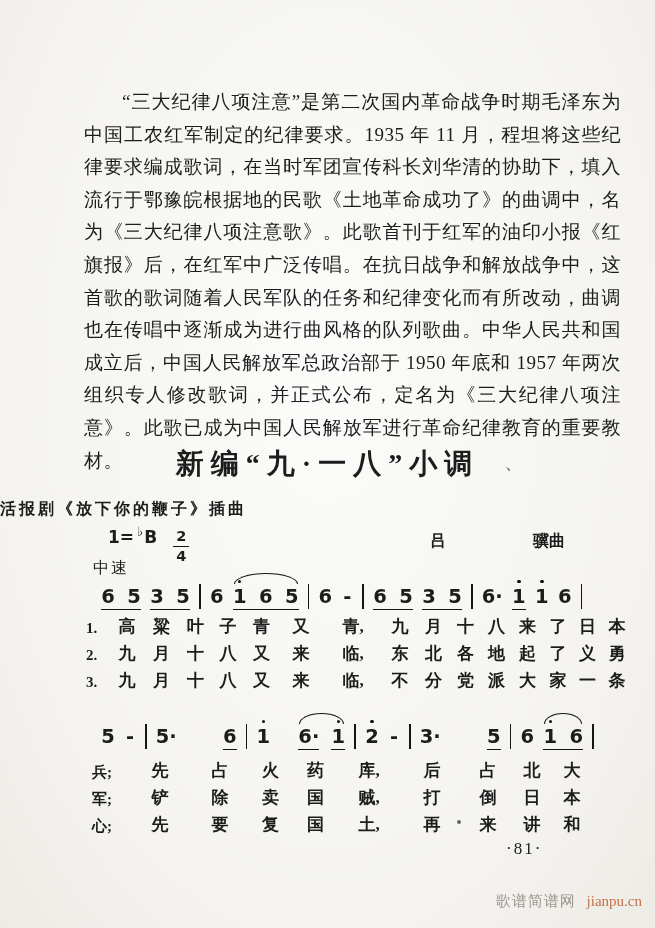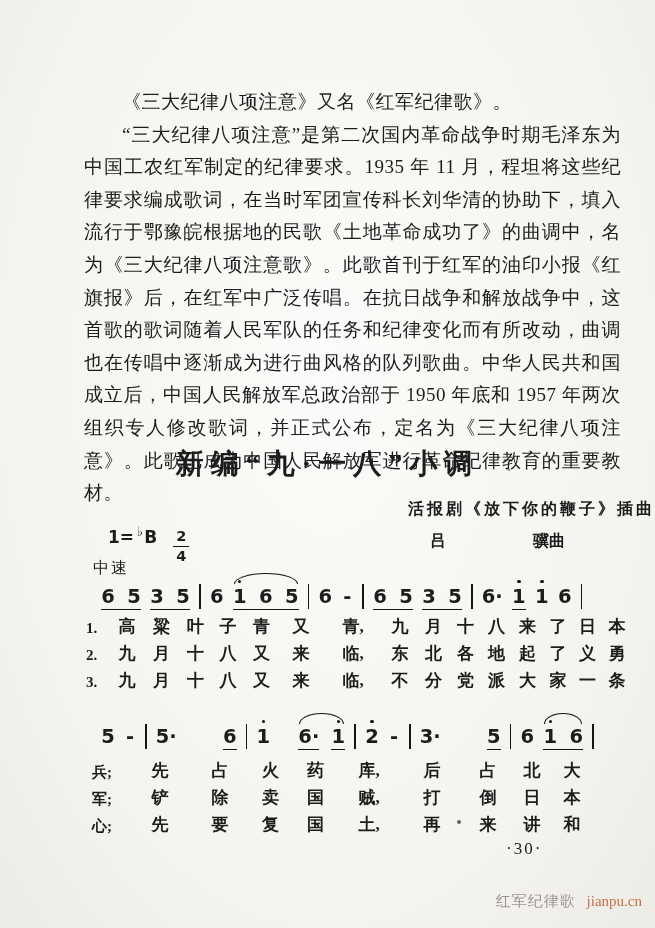--- a/index.html
+++ b/index.html
@@ -10,21 +10,21 @@
     background-image:radial-gradient(ellipse at 50% 40%, rgba(255,255,255,.6) 0%, rgba(240,239,234,.4) 70%, rgba(228,226,220,.55) 100%);
     color:#1c1c1c;
     font-family:"Liberation Serif","DejaVu Serif",serif;
   }
   
   .intro{position:absolute;left:84px;top:86px;width:537px;font-size:19px;line-height:32.6px;text-align:justify;letter-spacing:.5px;}
   .intro p{margin:0;text-indent:2em;}
   
   .title{position:absolute;left:0;top:445px;width:100%;margin:0;text-align:center;font-size:28px;font-weight:bold;letter-spacing:7px;}
   .stray{position:absolute;margin-left:26px;margin-top:10px;font-size:15px;opacity:.6;letter-spacing:0;}
-  .subtitle{position:absolute;left:0;top:499px;width:100%;margin:0;text-align:right;font-size:16px;font-weight:600;letter-spacing:3px;}
+  .subtitle{position:absolute;left:0;top:499px;width:100%;margin:0;text-align:left;font-size:16px;font-weight:600;letter-spacing:3px;}
   
   .keyline{position:absolute;left:108px;top:529px;display:flex;align-items:flex-start;font-family:"DejaVu Sans","Liberation Sans",sans-serif;font-weight:700;font-size:17px;line-height:1;}
   .flat{font-size:13px;position:relative;top:-4px;margin:0 1px 0 3px;}
   .meter{display:inline-flex;flex-direction:column;align-items:center;margin-left:16px;font-size:14.5px;line-height:1;}
   .meter .mt{border-bottom:1.6px solid #151515;padding:0 3px 2px;}
   .meter .mb{padding-top:2px;}
   .tempo{position:absolute;left:93px;top:558px;font-size:16px;font-weight:400;letter-spacing:2px;}
   .credits{position:absolute;left:430px;top:527px;width:152px;font-size:16px;font-weight:600;line-height:27px;}
   .credit2{display:flex;justify-content:space-between;padding-right:17px;}
   
@@ -59,21 +59,20 @@
   .wm-site{color:#9a9590;}
   .wm-url{color:#c4714a;margin-left:6px;letter-spacing:0;}
   .artifact-dot{position:absolute;left:457px;top:820px;width:4px;height:4px;background:#333;border-radius:50%;opacity:.75;}
 </style>
 </head>
 <body>
 
 <div class="page">
 
   <section class="intro">
-    <p>《三大纪律八项注意》又名《红军纪律歌》。</p>
     <p>“三大纪律八项注意”是第二次国内革命战争时期毛泽东为中国工农红军制定的纪律要求。1935 年 11 月，程坦将这些纪律要求编成歌词，在当时军团宣传科长刘华清的协助下，填入流行于鄂豫皖根据地的民歌《土地革命成功了》的曲调中，名为《三大纪律八项注意歌》。此歌首刊于红军的油印小报《红旗报》后，在红军中广泛传唱。在抗日战争和解放战争中，这首歌的歌词随着人民军队的任务和纪律变化而有所改动，曲调也在传唱中逐渐成为进行曲风格的队列歌曲。中华人民共和国成立后，中国人民解放军总政治部于 1950 年底和 1957 年两次组织专人修改歌词，并正式公布，定名为《三大纪律八项注意》。此歌已成为中国人民解放军进行革命纪律教育的重要教材。</p>
   </section>
 
   <h1 class="title"><span>新编“九·一八”小调</span><span class="stray">、</span></h1>
 
   <p class="subtitle">活报剧《放下你的鞭子》插曲</p>
 
   <div class="keyline">
     <span>1=</span>
       <span class="flat">♭</span>
@@ -245,20 +244,20 @@
       <span class="cell">国</span>
       <span class="cell">土,</span>
       <span class="cell">再</span>
       <span class="cell">来</span>
       <span class="cell">讲</span>
       <span class="cell">和</span>
     </div>
 
   <span class="artifact-dot"></span>
 
-  <div class="pagenum">·30·</div>
+  <div class="pagenum">·81·</div>
 
   <div class="watermark">
-    <span class="wm-site">红军纪律歌</span>
+    <span class="wm-site">歌谱简谱网</span>
     <span class="wm-url">jianpu.cn</span>
   </div>
 
 </div>
 
 </body></html>

